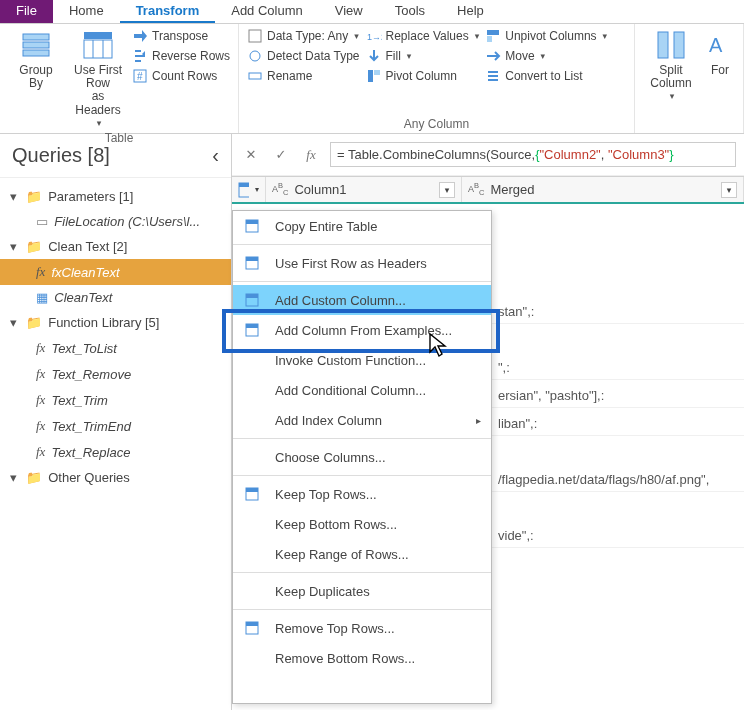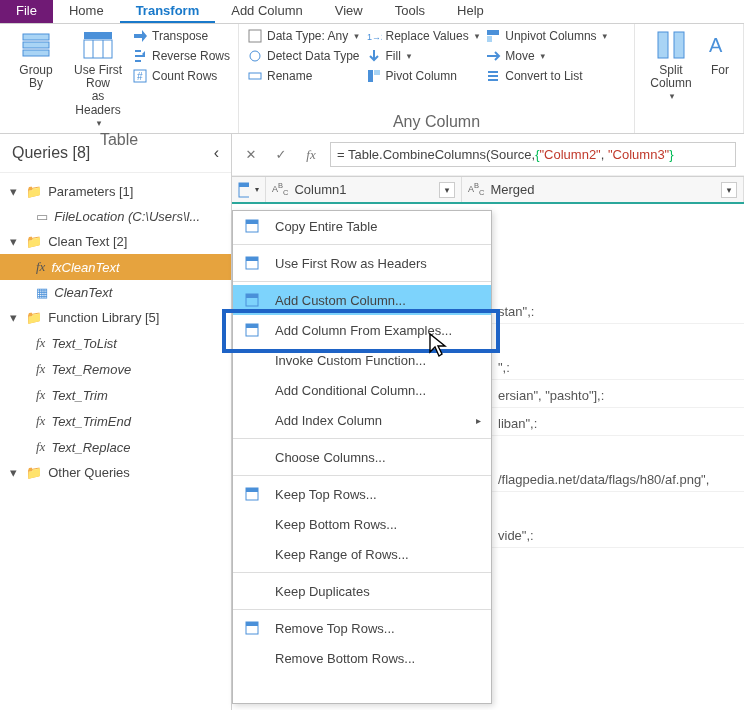--- a/index.html
+++ b/index.html
@@ -8,32 +8,32 @@
 
 .menubar { display: flex; height: 24px; border-bottom: 1px solid #d0d0d0; }
 .menubar .tab { padding: 3px 16px; cursor: pointer; }
 .menubar .tab.file { background: #701a75; color: #fff; }
 .menubar .tab.active { border-bottom: 2px solid #1979ca; color: #1979ca; font-weight: 600; }
 
 
 .ribbon { display: flex; height: 110px; border-bottom: 1px solid #d0d0d0; }
 .group { display: flex; flex-direction: column; justify-content: space-between; border-right: 1px solid #e5e5e5; padding: 4px 8px 2px; }
 .group-body { display: flex; align-items: flex-start; gap: 6px; }
-.group-label { text-align: center; font-size: 16px; color: #666; padding-top: 2px; }
+.group-label { text-align: center; font-size: 12px; color: #666; padding-top: 2px; }
 .big-btn { display: flex; flex-direction: column; align-items: center; width: 56px; gap: 2px; cursor: pointer; text-align: center; font-size: 12px; line-height: 1.1; }
 .big-icon { width: 34px; height: 34px; display: flex; align-items: center; justify-content: center; }
 .stack { display: flex; flex-direction: column; gap: 4px; }
 .small-btn { display: flex; align-items: center; gap: 4px; font-size: 12px; cursor: pointer; white-space: nowrap; }
 .small-icon { width: 16px; height: 16px; flex: none; display: flex; align-items: center; justify-content: center; }
 .dd::after { content: "▾"; font-size: 9px; margin-left: 2px; color: #555; }
 
 
 .main { display: flex; height: 576px; }
 .queries { width: 232px; border-right: 1px solid #d0d0d0; }
-.queries-head { display: flex; justify-content: space-between; align-items: center; padding: 10px 12px; font-size: 16px; color: #444; border-bottom: 1px solid #eee; }
+.queries-head { display: flex; justify-content: space-between; align-items: center; padding: 10px 12px; font-size: 20px; color: #444; border-bottom: 1px solid #eee; }
 .queries-head .chev { cursor: pointer; }
 .qtree { padding: 6px 0; }
 .qnode { display: flex; align-items: center; gap: 6px; padding: 5px 8px 5px 10px; cursor: pointer; white-space: nowrap; overflow: hidden; text-overflow: ellipsis; }
 .qnode.indent { padding-left: 36px; }
 .qnode.selected { background: #e6a33e; color: #fff; }
 .tri { width: 10px; display: inline-block; color: #555; }
 .folder-icon { color: #e6a33e; }
 .fx-icon { font-style: italic; font-family: serif; color: #555; }
 .table-icon { color: #4a90d9; }
 

